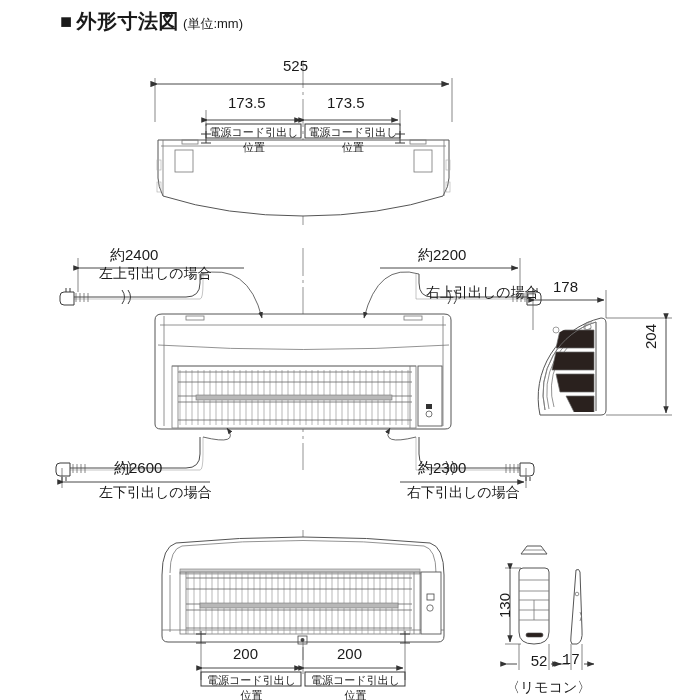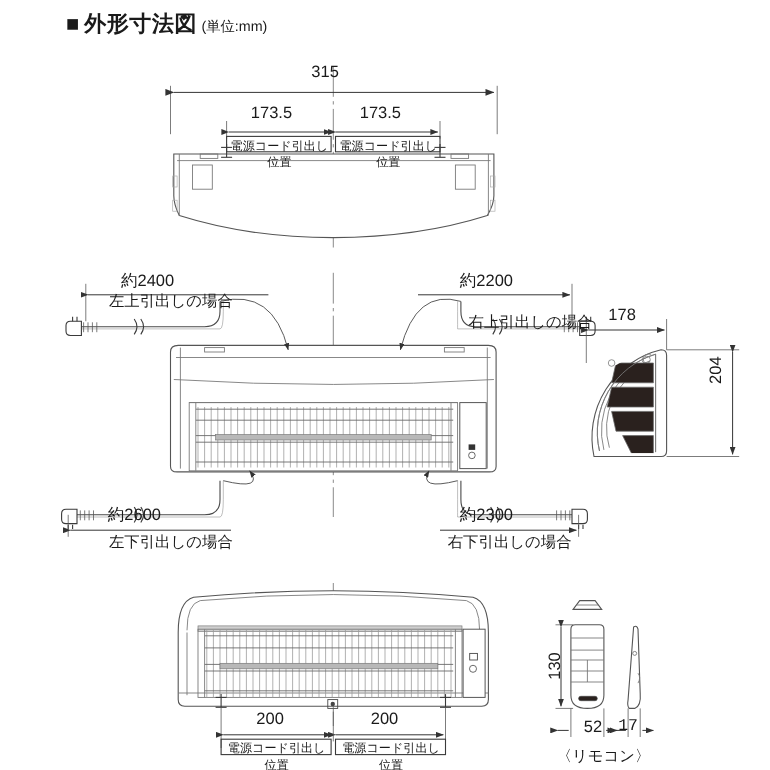--- a/index.html
+++ b/index.html
@@ -438,33 +438,33 @@
 
       <g>
         <line class="ext" x1="571" y1="644" x2="571" y2="670"></line>
         <line class="ext" x1="582" y1="644" x2="582" y2="670"></line>
         <line class="dim" x1="559" y1="664" x2="569" y2="664" marker-start="url(#ahs)"></line>
         <line class="dim" x1="584" y1="664" x2="594" y2="664" marker-end="url(#ahs)"></line>
       </g>
     </g>
   </svg>
 
-  <div style="position:absolute;left:283px;top:57px;" class="t dimtxt">315</div>
+  <div style="position:absolute;left:283px;top:57px;" class="t dimtxt">525</div>
   <div style="position:absolute;left:228px;top:94px;" class="t dimtxt">173.5</div>
   <div style="position:absolute;left:327px;top:94px;" class="t dimtxt">173.5</div>
   <div style="position:absolute;left:208px;top:125px;width:92px;text-align:center;" class="t jp-sm">電源コード引出し位置</div>
   <div style="position:absolute;left:307px;top:125px;width:92px;text-align:center;" class="t jp-sm">電源コード引出し位置</div>
 
   <div style="position:absolute;left:110px;top:246px;" class="t dimtxt">約2400</div>
   <div style="position:absolute;left:99px;top:265px;" class="t jp">左上引出しの場合</div>
 
   <div style="position:absolute;left:418px;top:246px;" class="t dimtxt">約2200</div>
   <div style="position:absolute;left:426px;top:265px;margin-top:19px;" class="t jp">右上引出しの場合</div>
 
-  <div style="position:absolute;left:98px;top:459px;text-align:center;" class="t dimtxt">約2600</div>
+  <div style="position:absolute;left:114px;top:459px;text-align:center;" class="t dimtxt">約2600</div>
   <div style="position:absolute;left:99px;top:484px;" class="t jp">左下引出しの場合</div>
 
   <div style="position:absolute;left:418px;top:459px;" class="t dimtxt">約2300</div>
   <div style="position:absolute;left:407px;top:484px;" class="t jp">右下引出しの場合</div>
 
   <div style="position:absolute;left:553px;top:278px;text-align:right;" class="t dimtxt">178</div>
   <div style="position:absolute;left:642px;top:349px;transform:rotate(-90deg);transform-origin:left top;" class="t dimtxt">204</div>
 
   <div style="position:absolute;left:233px;top:645px;" class="t dimtxt">200</div>
   <div style="position:absolute;left:337px;top:645px;" class="t dimtxt">200</div>

